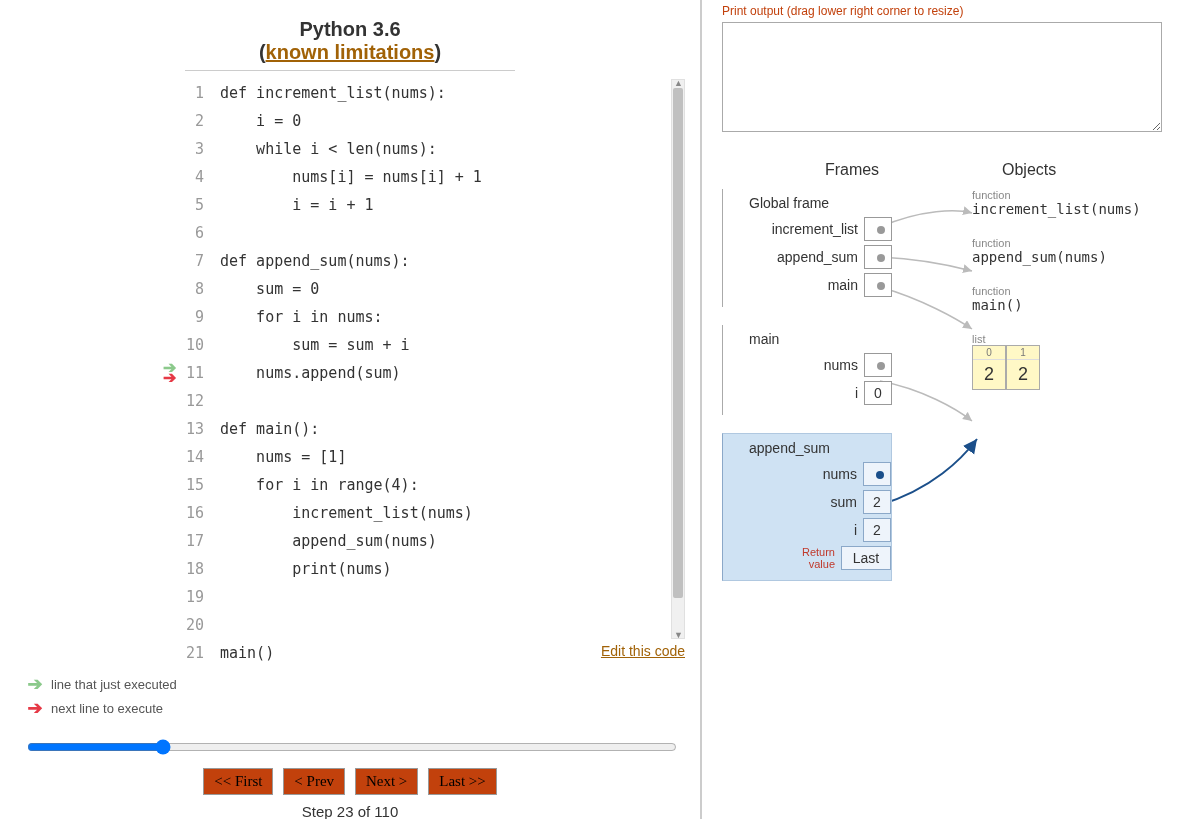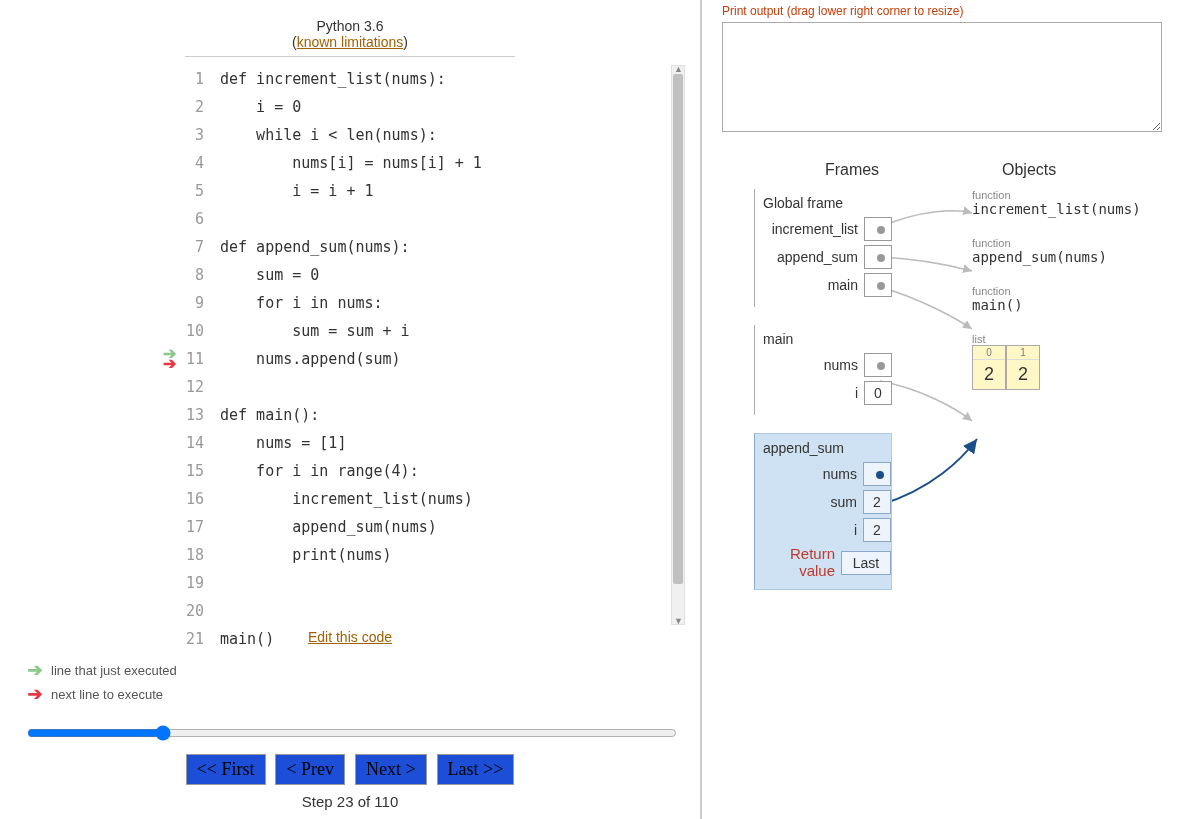--- a/index.html
+++ b/index.html
@@ -11,70 +11,70 @@
     background: #fff;
     width: 1191px;
     height: 819px;
     overflow: hidden;
   }
   .container { display: flex; height: 100%; }
   .left { width: 700px; padding: 18px 15px 10px 15px; position: relative; }
   .right { flex: 1; padding: 4px 20px 10px 20px; position: relative; }
   .divider { width: 2px; background: #ccc; height: 100%; }
 
-  .header { text-align: center; font-size: 14px; color: #333; }
+  .header { text-align: center; font-size: 20px; color: #333; font-weight: bold; }
   a.link { color: #a16207; text-decoration: underline; cursor: pointer; }
   .hr { border: none; border-top: 1px solid #ccc; margin: 6px 170px 8px 170px; }
 
   .code-area { position: relative; display: flex; height: 560px; }
   .gutter { width: 30px; text-align: right; font-family: Consolas, Menlo, monospace; font-size: 15px; color: #999; padding-right: 6px; }
   .code { font-family: Consolas, Menlo, monospace; font-size: 15px; color: #333; white-space: pre; flex: 1; }
   .code-line { height: 28px; line-height: 28px; }
   .gutter .code-line { height: 28px; line-height: 28px; }
   .scroll { width: 14px; background: #f0f0f0; position: relative; border: 1px solid #e0e0e0;}
   .scroll .thumb { position: absolute; top: 8px; left: 1px; width: 10px; height: 510px; background: #c0c0c0; border-radius: 2px; }
   .scroll .arrow-up, .scroll .arrow-down { position:absolute; left:2px; font-size:9px; color:#888;}
   .scroll .arrow-up { top:-2px; }
   .scroll .arrow-down { bottom:-2px; }
 
   .exec-arrow { position: absolute; left: 148px; font-size: 16px; font-weight: bold; }
   .arrow-green { color: #8bc98b; }
   .arrow-red { color: #e63946; }
 
-  .edit-link { text-align:center; margin-top: 4px; }
+  .edit-link { text-align:right; margin-top: 4px; }
 
   .legend { margin-top: 14px; margin-left: 10px; font-size: 13px; color: #555; }
   .legend .row { display:flex; align-items:center; gap:6px; margin-bottom:2px;}
   .legend .arw { font-size: 18px; font-weight:bold; width:20px; display:inline-block; text-align:center;}
 
   .slider-wrap { margin: 18px 10px 10px 10px; }
   input[type=range] { width: 100%; }
 
   .buttons { text-align:center; margin-top: 6px; }
-  button.nav { font-family: Verdana; font-size: 18px; background:#1d4ed8; border:1px solid #999; padding: 4px 10px; margin: 0 3px; cursor:pointer; }
+  button.nav { font-family: Verdana; font-size: 15px; background:#c2410c; border:1px solid #999; padding: 4px 10px; margin: 0 3px; cursor:pointer; }
   .step-label { text-align:center; margin-top: 8px; font-size: 15px; }
 
   
   .out-label { font-size: 12px; color: #c2410c; margin-bottom: 4px; }
   textarea.out { width: 440px; height: 110px; resize: both; font-family: monospace; font-size: 13px; border:1px solid #aaa; }
 
   .viz-headers { display:flex; margin-top: 26px; font-size:16px; }
   .viz-headers .h1 { width: 260px; text-align:center; }
   .viz-headers .h2 { flex:1; text-align:left; padding-left: 20px;}
 
   .viz { position: relative; display:flex; margin-top: 10px; }
   .frames-col { width: 170px; }
   .objects-col { flex:1; padding-left: 80px; position:relative; }
 
-  .frame { border-left: 1px solid #aaa; padding: 6px 0 6px 0; margin-bottom: 18px; position:relative;margin-left:32px;}
+  .frame { border-left: 1px solid #aaa; padding: 6px 0 6px 18px; margin-bottom: 18px; position:relative;}
   .frame.highlight { background: #cfe2f3; border:1px solid #b0c8e0;}
   .frame .title { font-size: 14px; padding-left: 8px; margin-bottom: 6px; color:#333;}
   .var-row { display:flex; justify-content:flex-end; align-items:center; padding-right:0; margin-bottom:4px; }
   .var-label { text-align:right; padding-right: 6px; font-size:14px; }
-  .var-label.return { color:#c0392b; font-size:15px; line-height:1.1;}
+  .var-label.return { color:#c0392b; font-size:11px; line-height:1.1;}
   .var-box { min-width: 28px; height: 24px; border: 1px solid #999; background:#fff; display:flex; align-items:center; justify-content:center; font-size:14px; padding: 0 6px; position:relative;}
   .frame.highlight .var-box { background:#eef4fb; border-color:#8ba8c8; }
   .ptr-dot { width:8px; height:8px; border-radius:50%; background:#999; position:absolute; }
 
   .obj { margin-bottom: 20px; font-size:14px;}
   .obj .kind { font-size:11px; color:#888; }
   .obj .val { font-family: Consolas, monospace; font-size:14px; }
 
   .list-obj { display:flex; }
   .list-cell { border:1px solid #aaa; background:#fff8c6; width:34px; text-align:center;}

